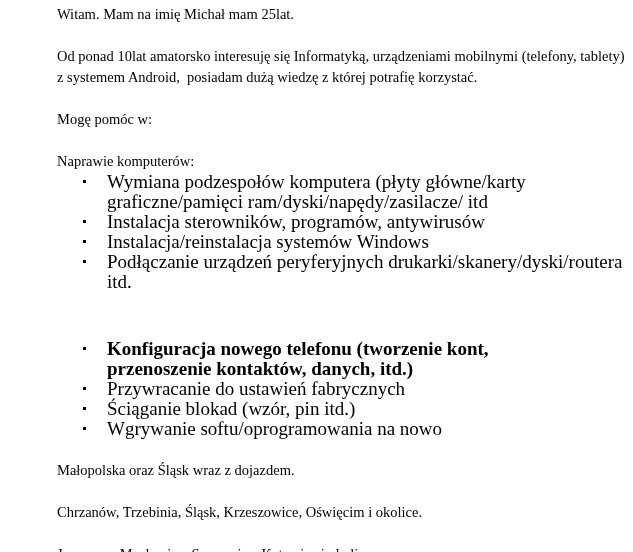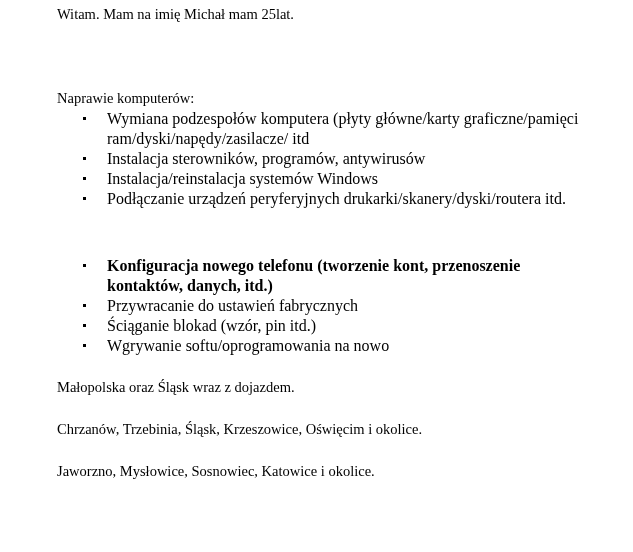--- a/index.html
+++ b/index.html
@@ -33,21 +33,21 @@
   .spacer-full { height: 21px; }
   .spacer-big  { height: 26px; }
 
   ul.bullets {
     list-style: none;
     margin: 0;
     padding: 0;
   }
   ul.bullets li {
     position: relative;
-    font-size: 16px;
+    font-size: 19px;
     line-height: 20px;
     padding-left: 50px;
     margin: 0;
   }
   ul.bullets li .bullet-mark {
     position: absolute;
     left: 26px;
     top: 8px;
     width: 3px;
     height: 3px;
@@ -63,23 +63,25 @@
 </style>
 </head>
 <body>
 
 <div class="page">
 
   <p class="para">Witam. Mam na imię Michał mam 25lat.</p>
 
   <div class="spacer-full"></div>
 
+  <p class="para">Od ponad 10lat amatorsko interesuję się Informatyką, urządzeniami mobilnymi (telefony, tablety) z systemem Android,  posiadam dużą wiedzę z której potrafię korzystać.</p>
 
   <div class="spacer-full"></div>
 
+  <p class="para">Mogę pomóc w:</p>
 
   <div class="spacer-full"></div>
 
   <p class="para">Naprawie komputerów:</p>
 
   <ul class="bullets">
     <li class="wrap-580">
       <span class="bullet-mark"></span>
       <span class="bullet-text">Wymiana podzespołów komputera (płyty główne/karty graficzne/pamięci ram/dyski/napędy/zasilacze/ itd</span>
     </li>

